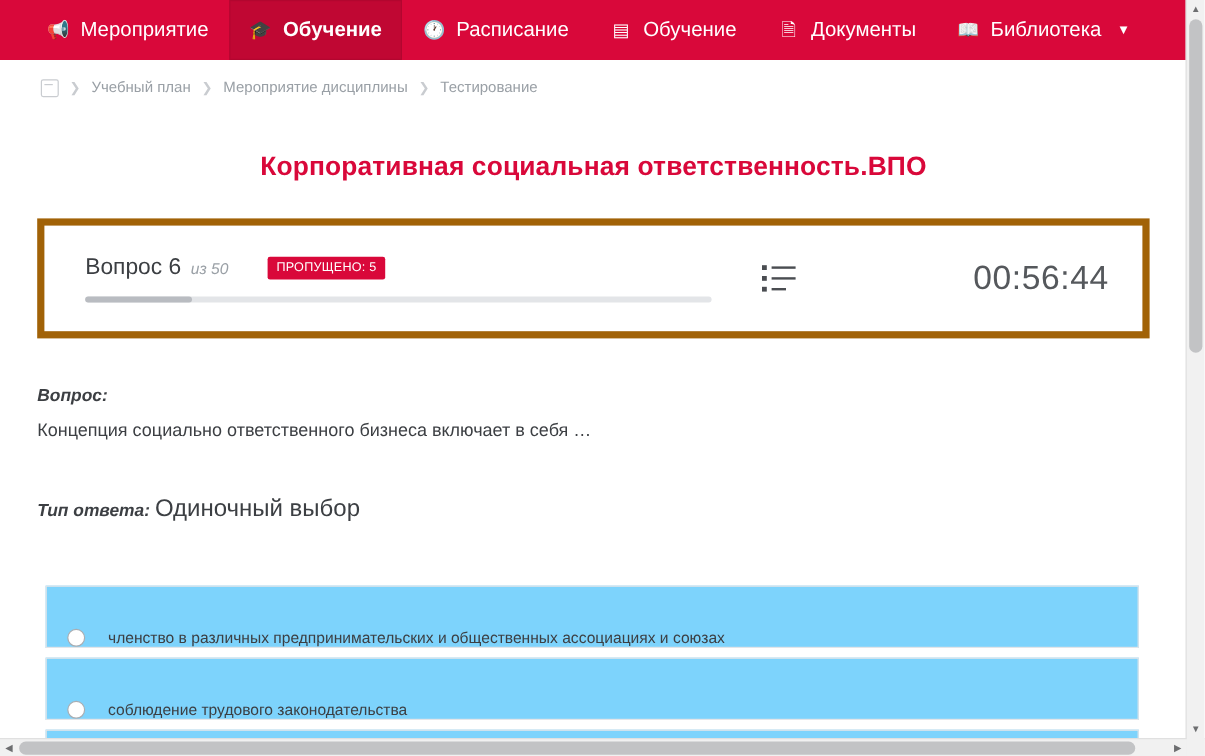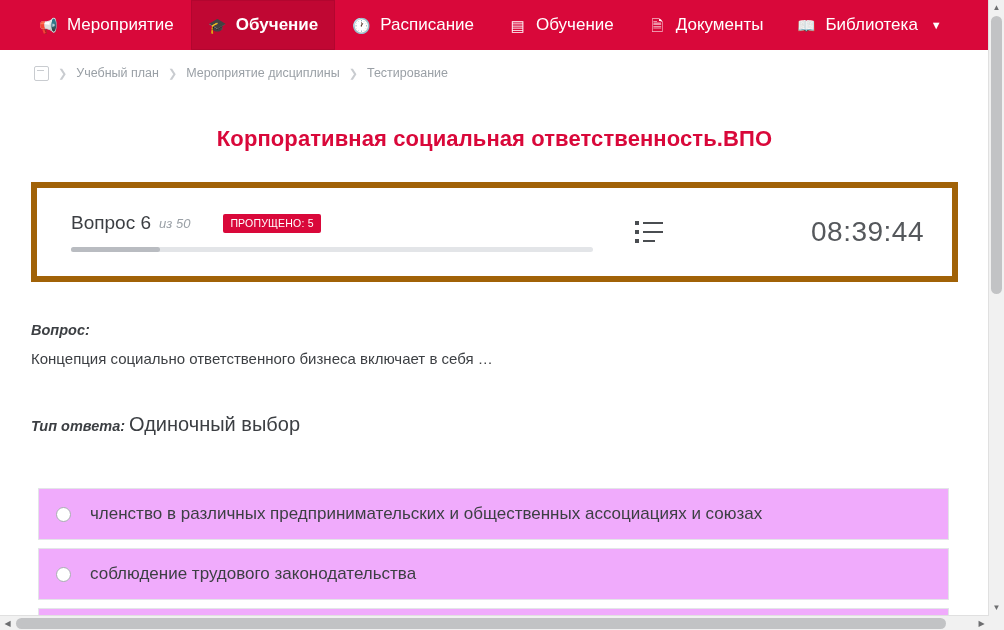--- a/index.html
+++ b/index.html
@@ -208,30 +208,30 @@
   .atype span {
     font-size: 20px;
   }
 
   
   .options {
     margin: 52px 40px 0 38px;
   }
   .option {
     display: flex;
-    align-items: center;
+    align-items: flex-end;
     gap: 19px;
     height: 52px;
     border: 1px solid #e3e5e8;
-    background: #f0abfc;
+    background: #7dd3fc;
     margin-bottom: 8px;
     padding-left: 17px;
     box-sizing: border-box;
     cursor: pointer;
-    font-size: 17px;
+    font-size: 13px;
     color: #3c3f43;
   }
   .radio {
     width: 13px;
     height: 13px;
     border: 1px solid #a9adb2;
     border-radius: 50%;
     background: #fff;
     flex: 0 0 auto;
   }
@@ -376,21 +376,21 @@
         <span class="list-ico">
           <span style="left:0;top:2px;width:4px;height:4px;"></span>
           <span style="left:8px;top:3px;width:20px;height:2px;"></span>
           <span style="left:0;top:11px;width:4px;height:4px;"></span>
           <span style="left:8px;top:12px;width:20px;height:2px;"></span>
           <span style="left:0;top:20px;width:4px;height:4px;"></span>
           <span style="left:8px;top:21px;width:12px;height:2px;"></span>
         </span>
       </div>
       <div class="quiz-right">
-        <span class="timer">08:39</span><span class="timer ms">:44</span>
+        <span class="timer">00:56</span><span class="timer ms">:44</span>
       </div>
     </div>
 
     <div class="qbody">
       <div class="q-label">Вопрос:</div>
       <div class="q-text">Концепция социально ответственного бизнеса включает в себя …</div>
       <div class="atype">
         <b>Тип ответа:</b>
         <span>Одиночный выбор</span>
       </div>

